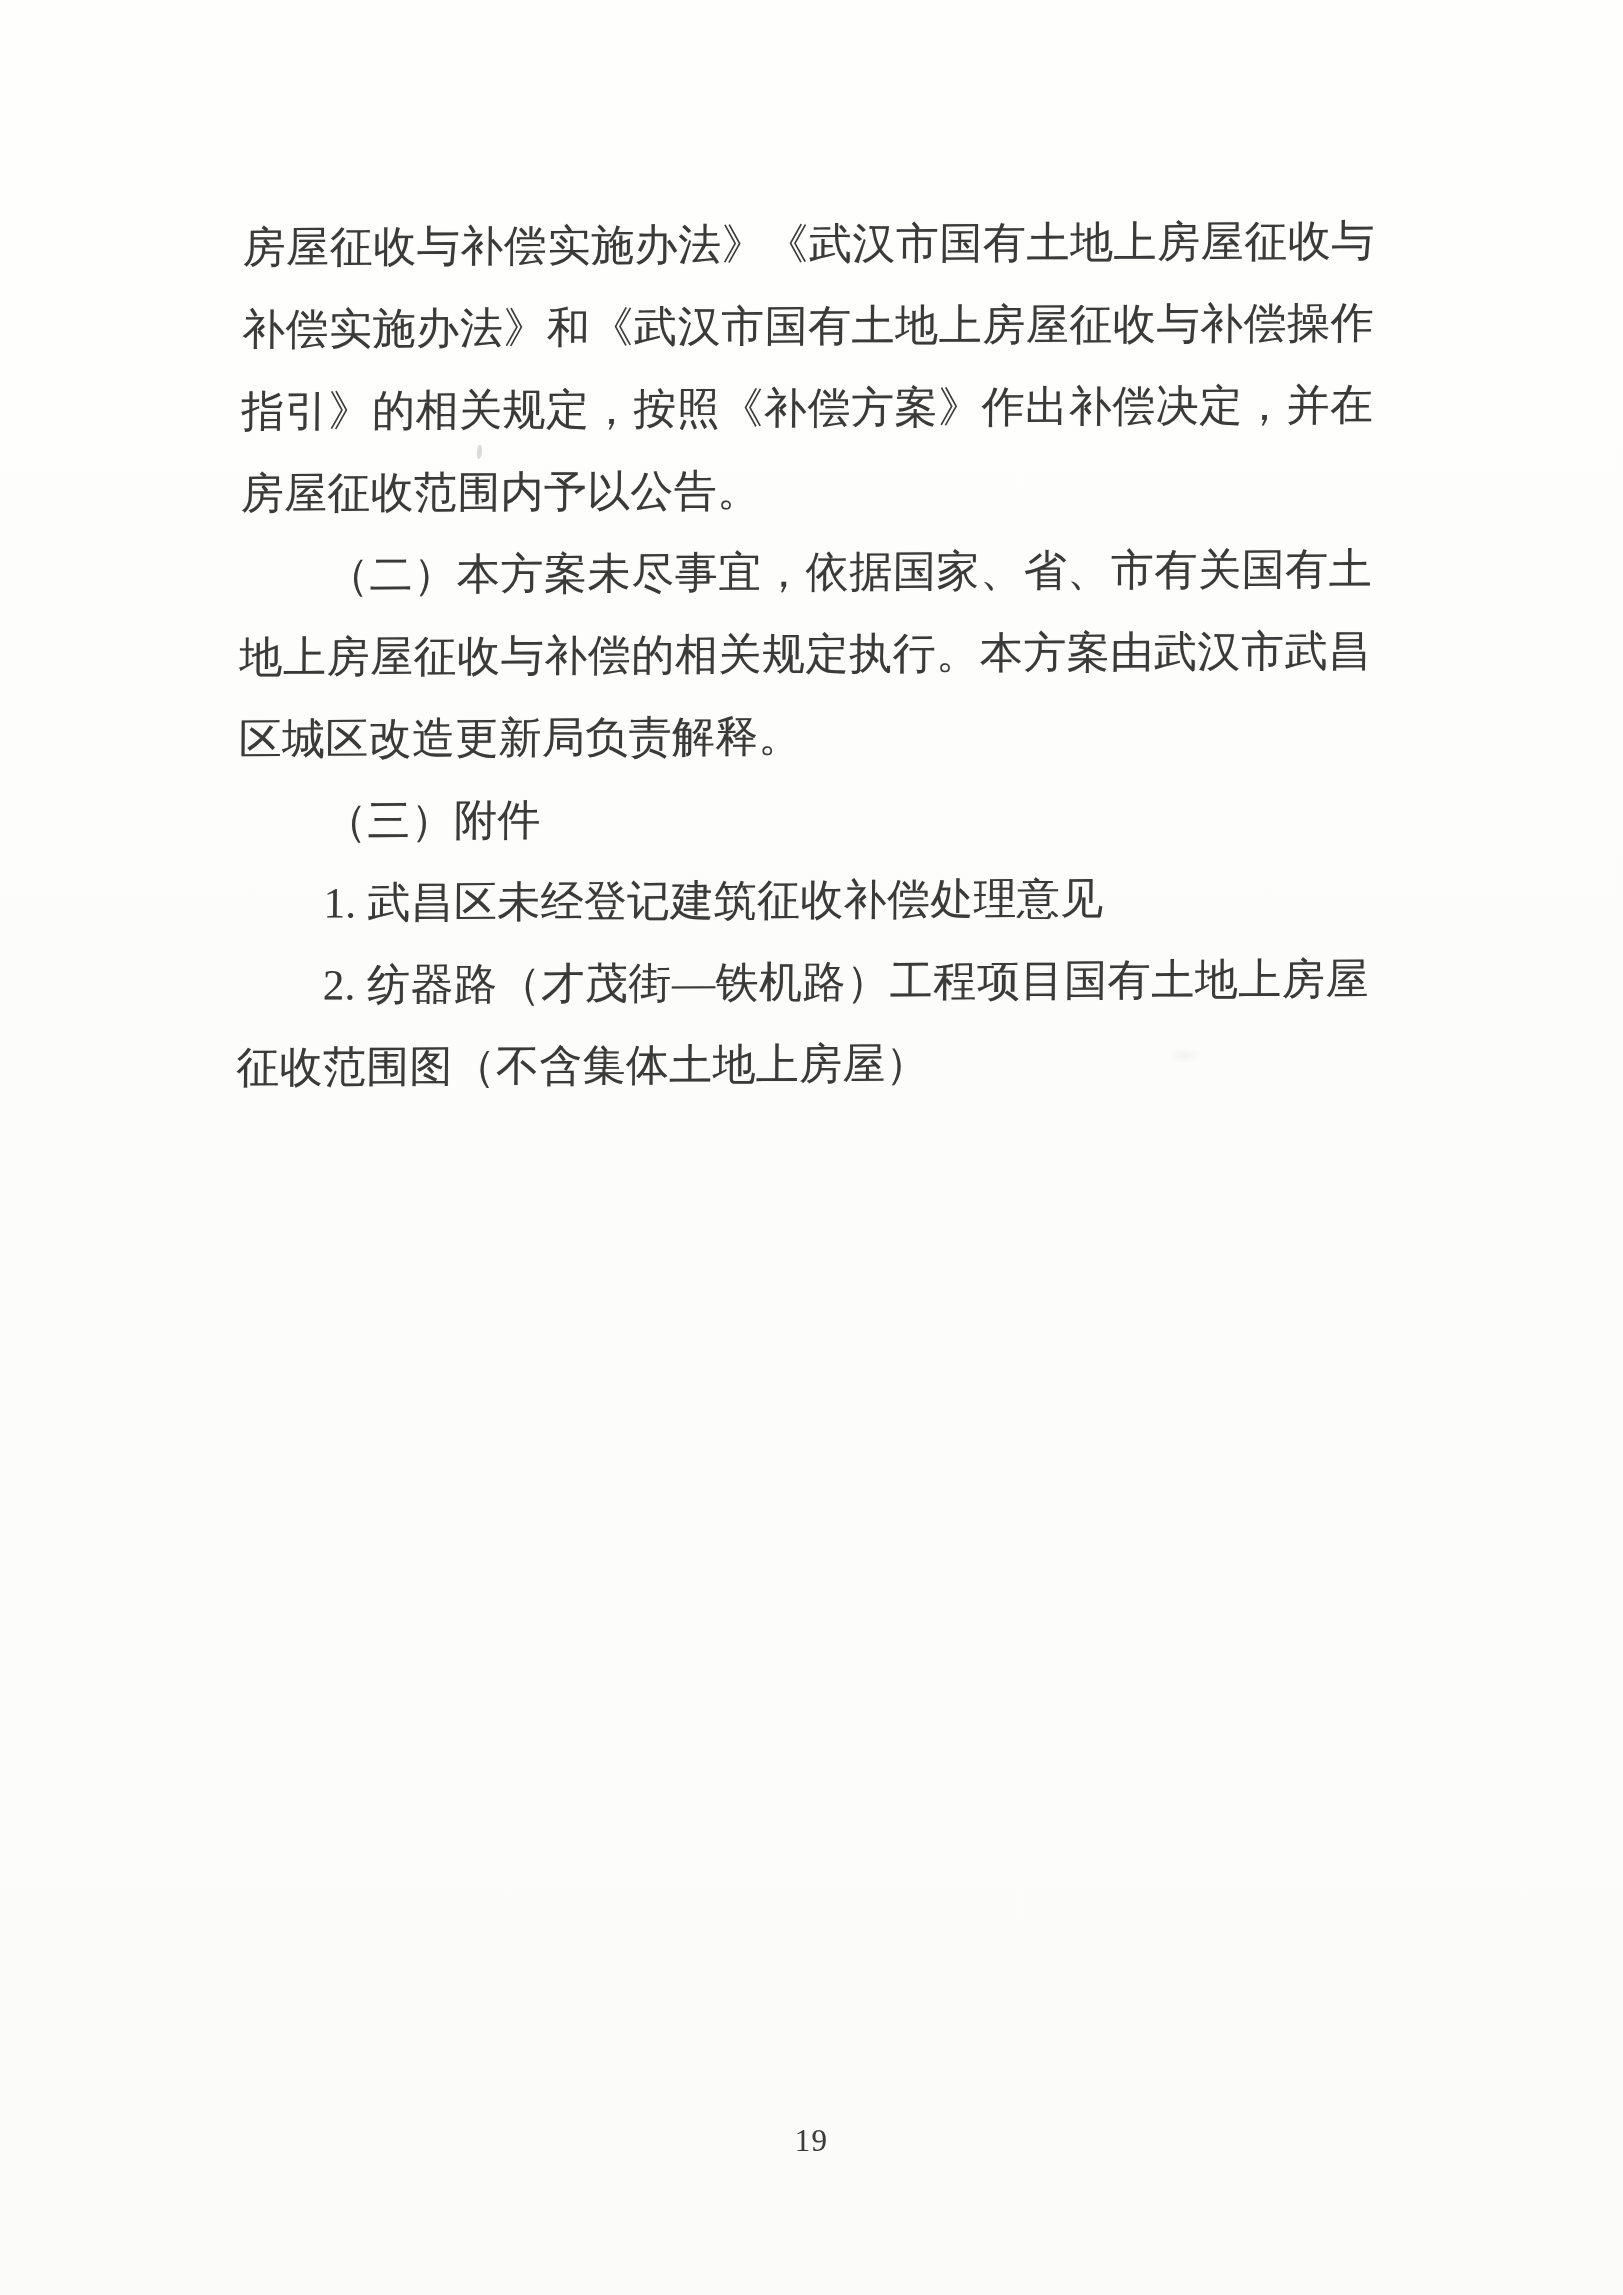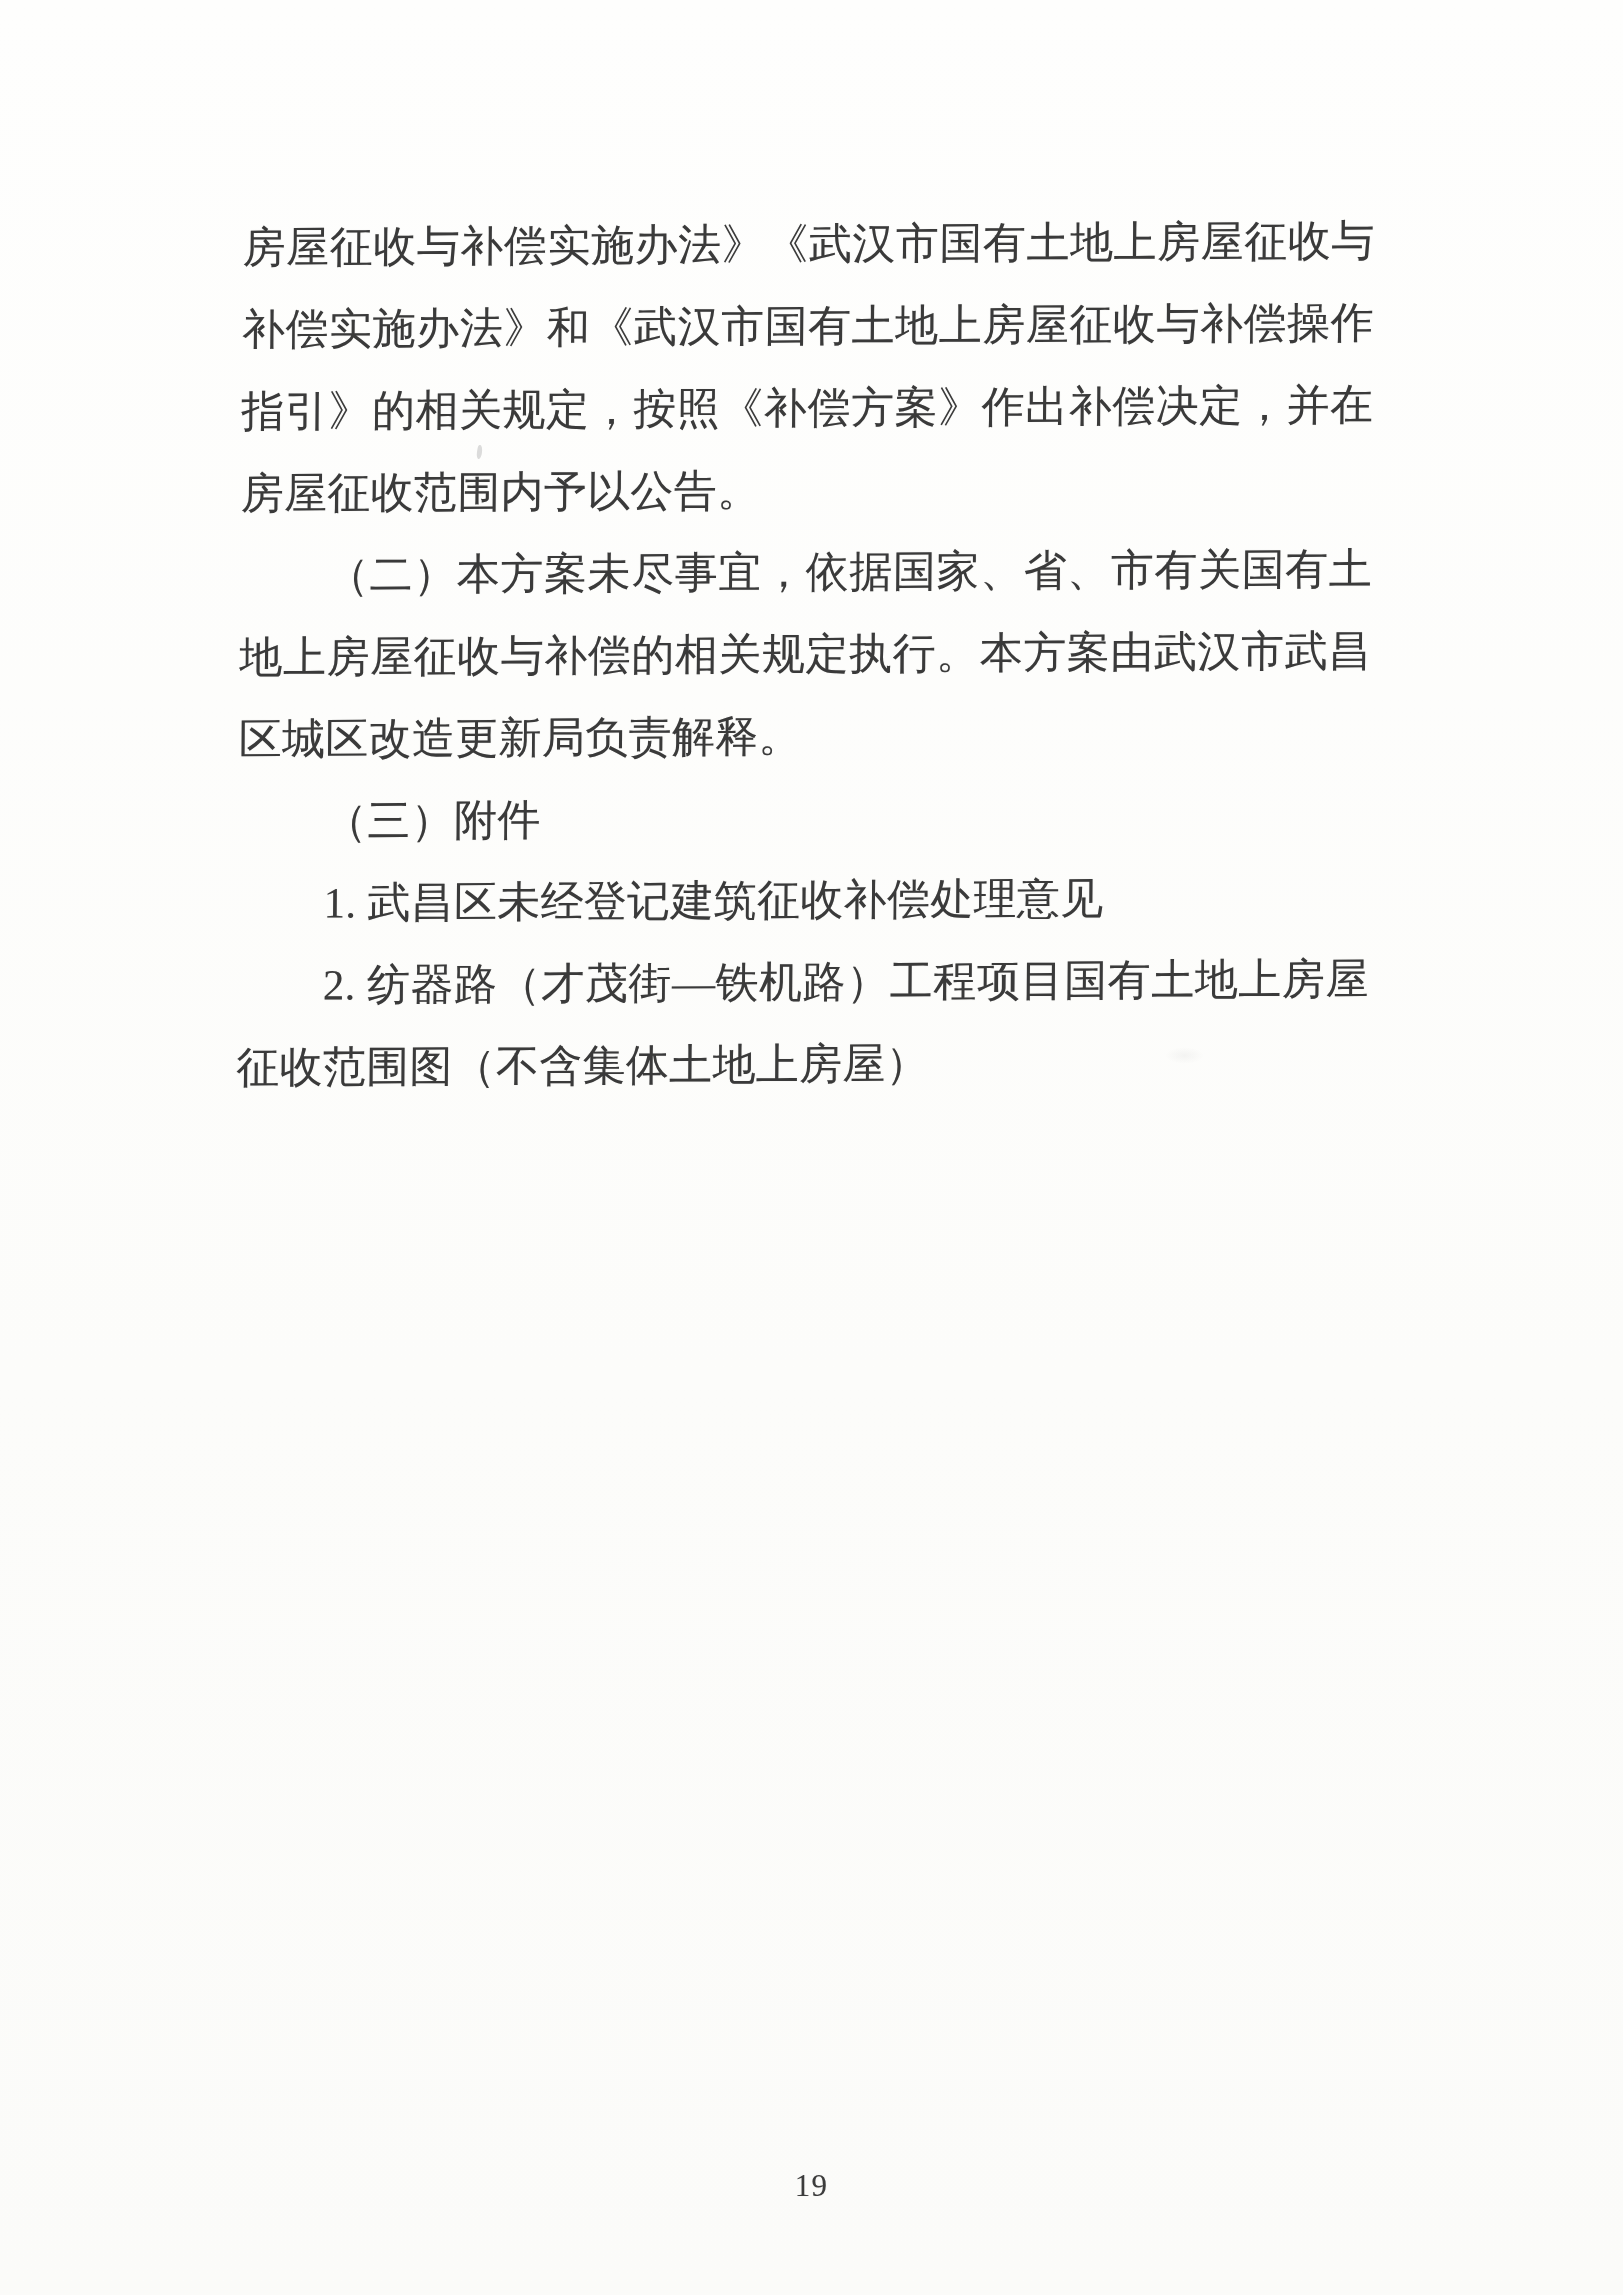--- a/index.html
+++ b/index.html
@@ -48,21 +48,20 @@
   .page-number {
     position: absolute;
     top: 2123px;
     left: 0;
     width: 100%;
     text-align: center;
     font-size: 31px;
     color: #3c3c3c;
     letter-spacing: 1.3px;
     text-shadow: 0 0 0.7px rgba(70, 70, 70, 0.3);
-    margin-top: 45px;
   }
   
   .smudge {
     position: absolute;
     border-radius: 50%;
     pointer-events: none;
   }
   .smudge-1 {
     top: 445px;
     left: 477px;

